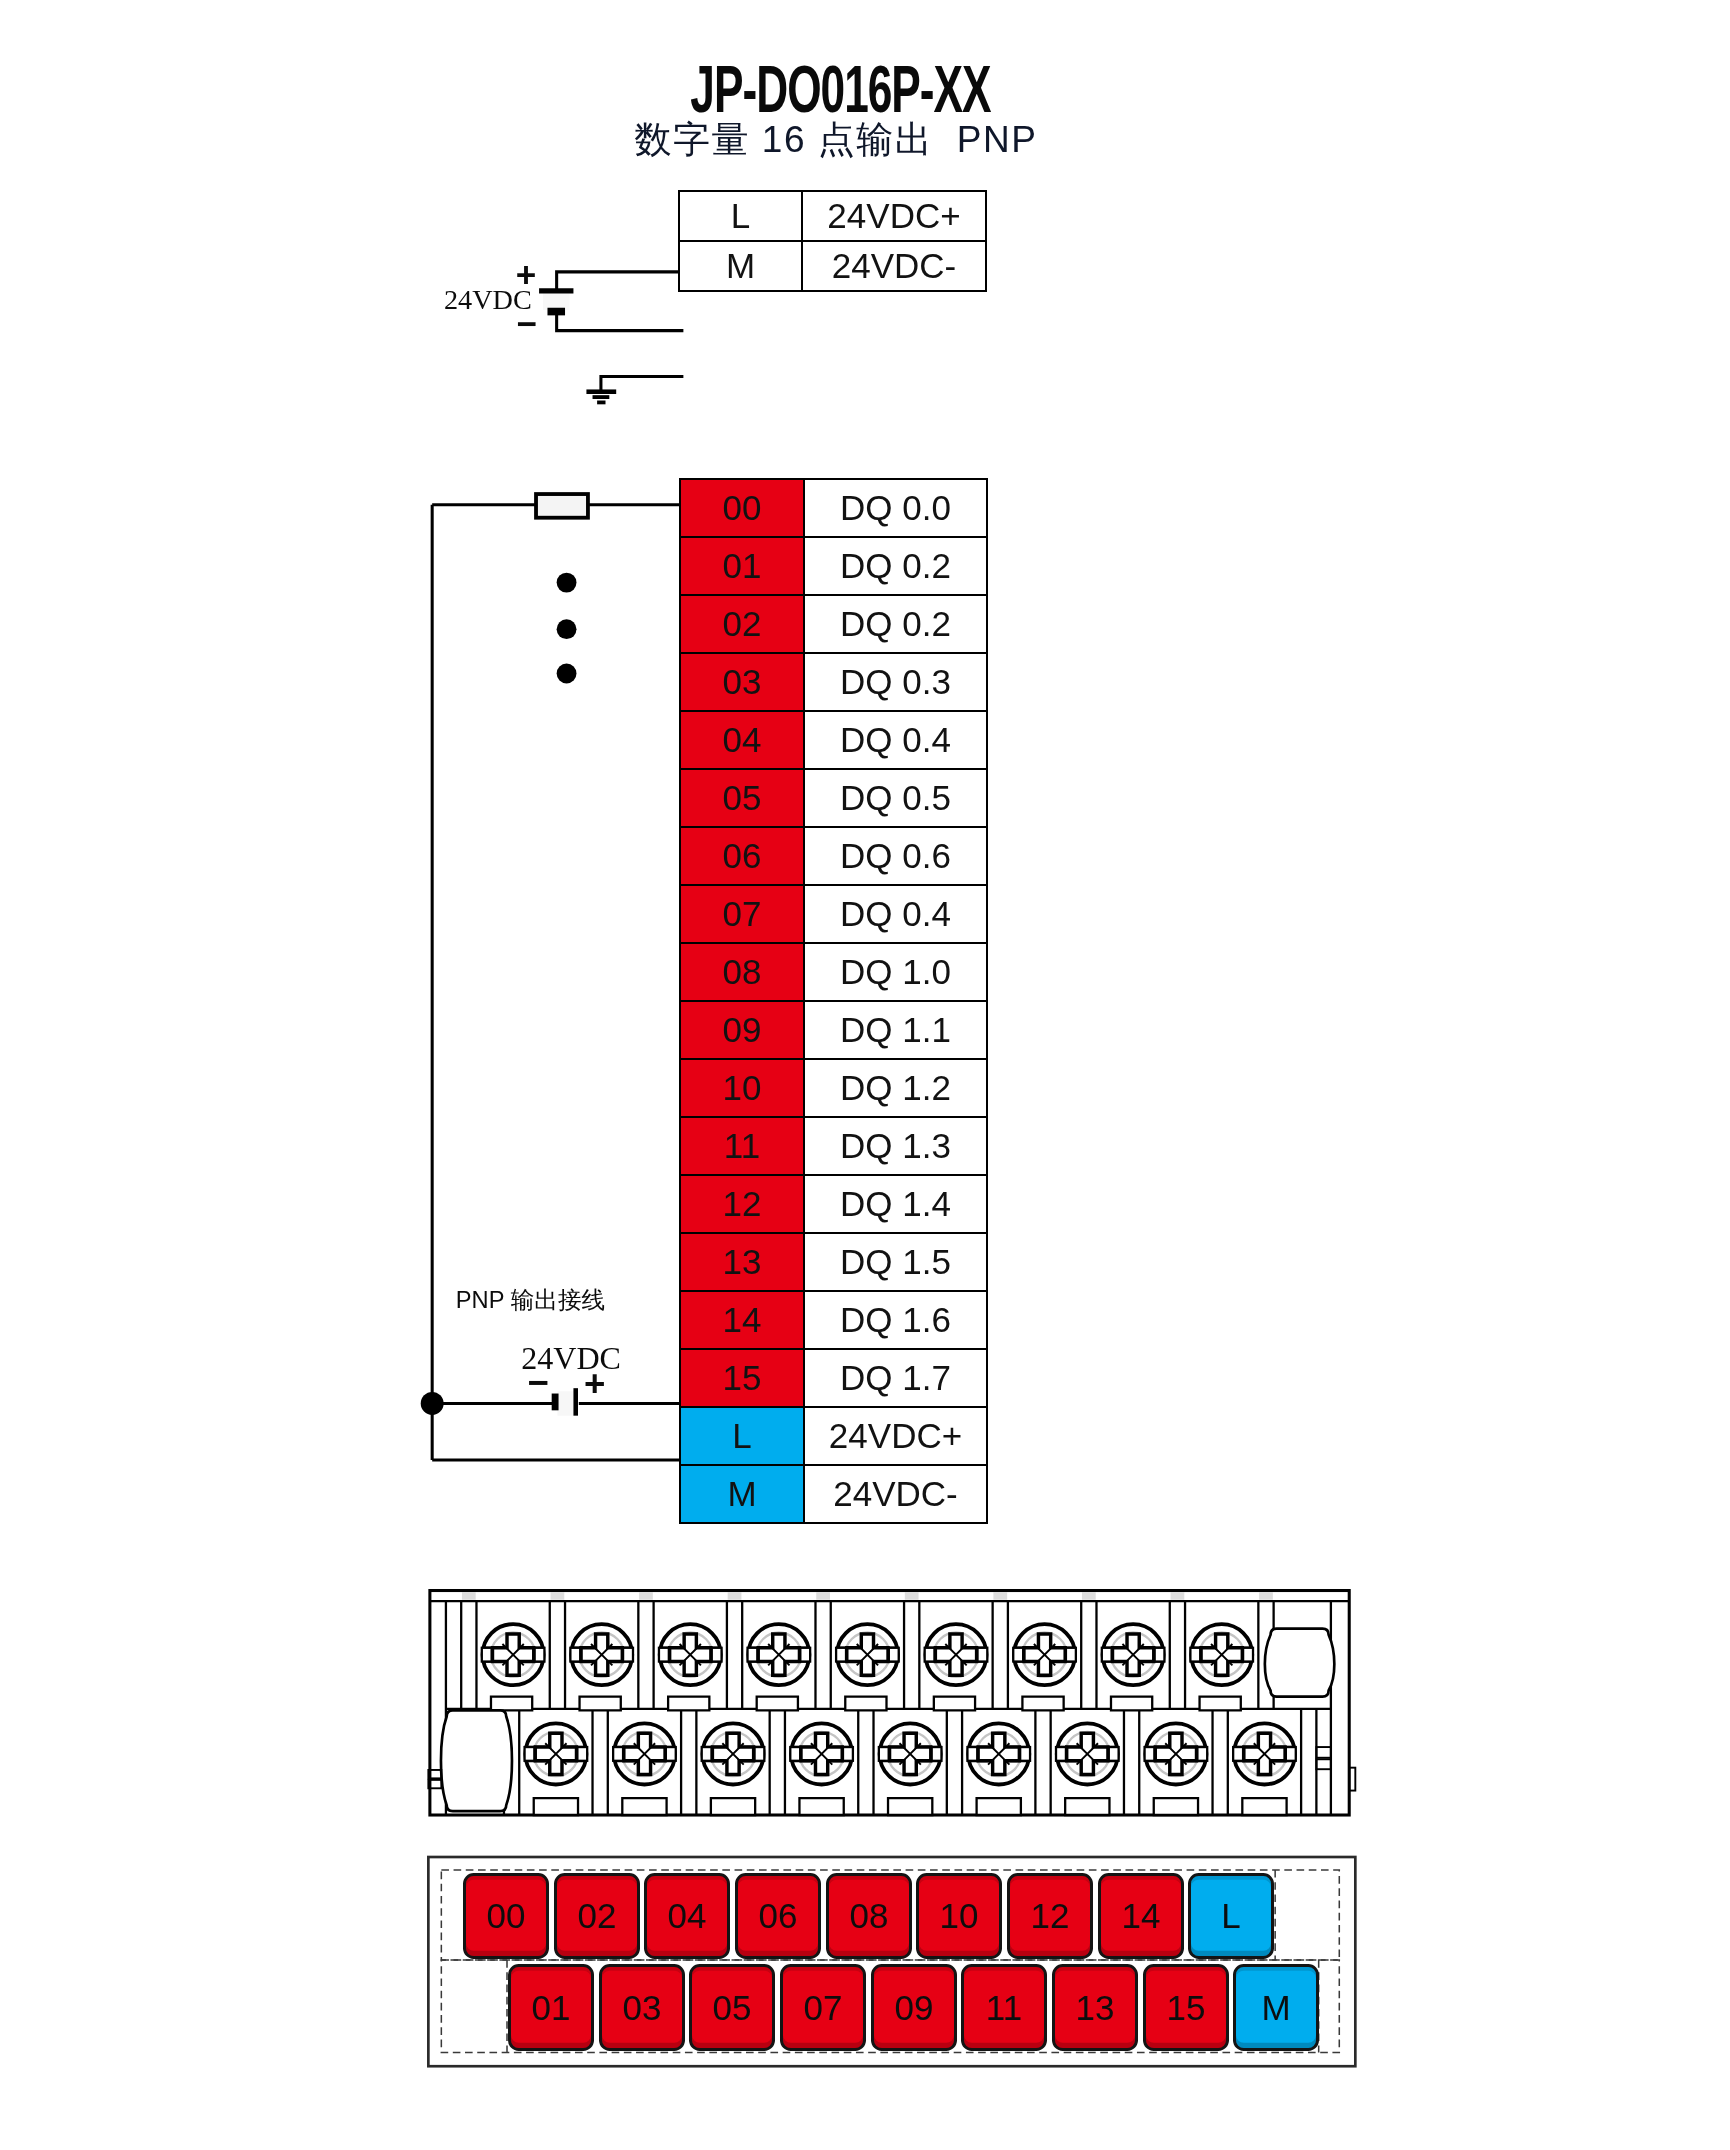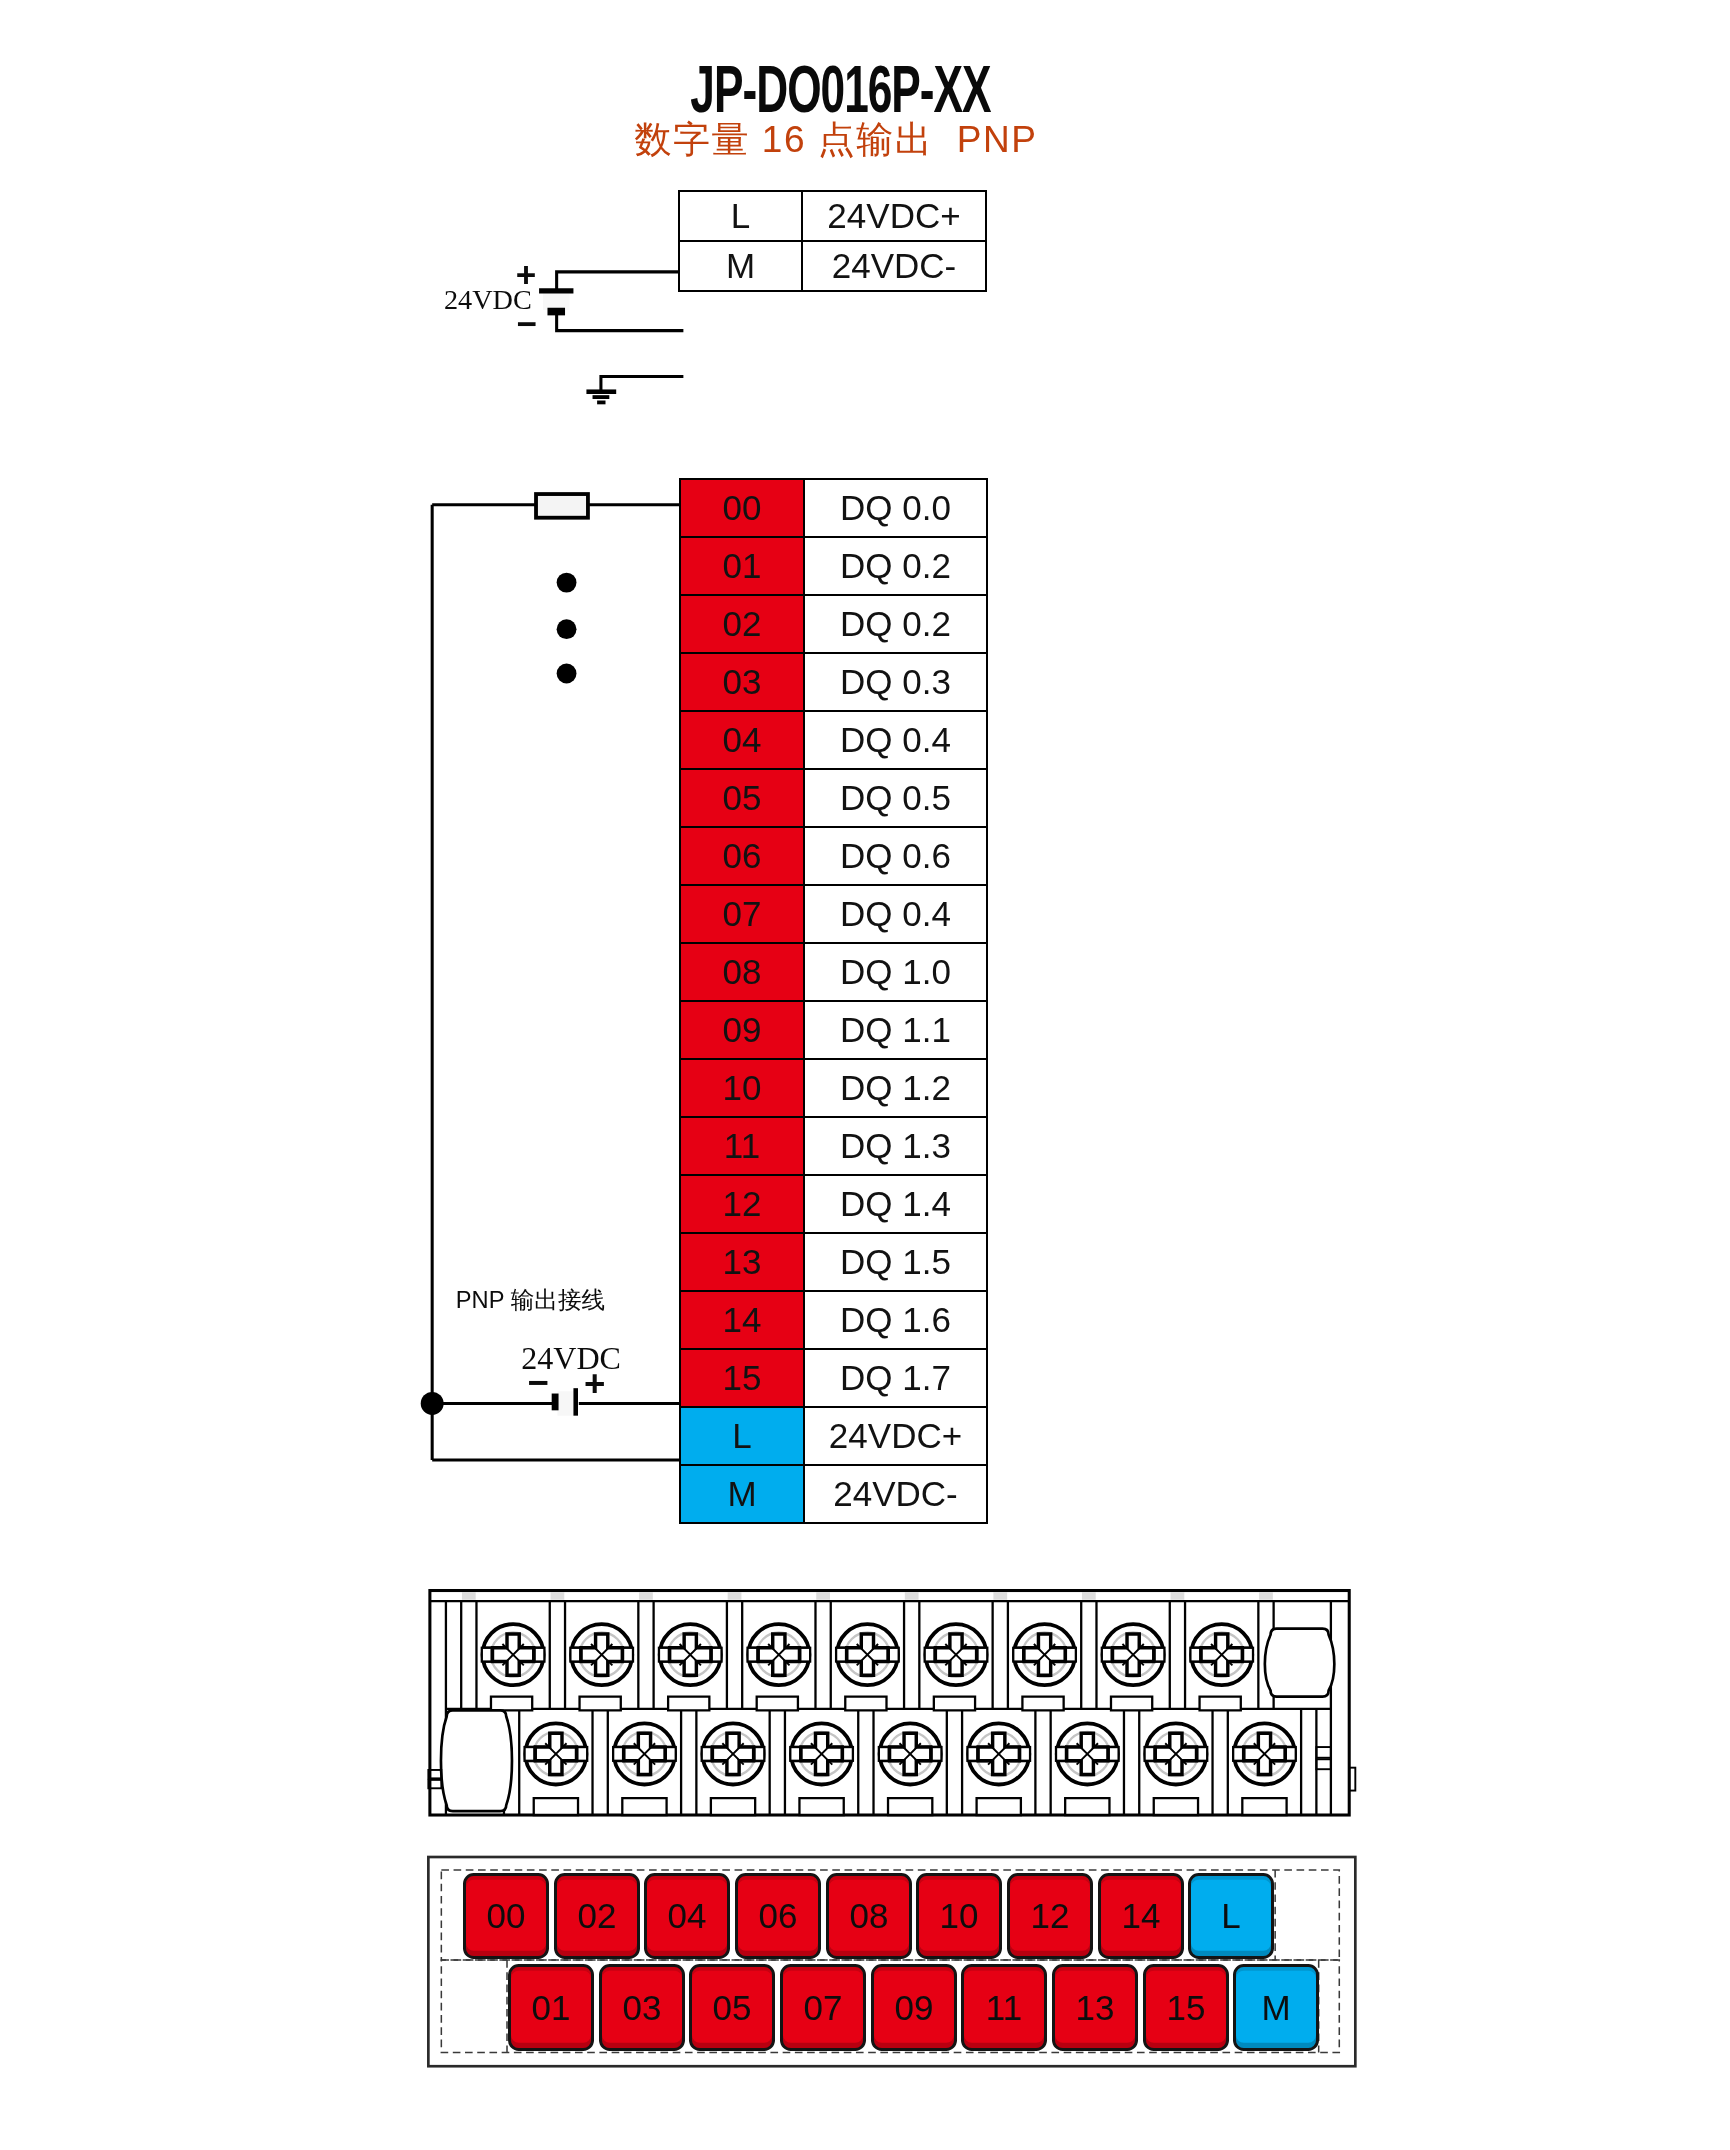--- a/index.html
+++ b/index.html
@@ -3,21 +3,21 @@
 <meta charset="utf-8">
 <style>
   html,body{margin:0;padding:0;background:#fff;}
   body{width:1731px;height:2151px;position:relative;font-family:"Liberation Sans",sans-serif;color:#111;}
   .abs{position:absolute;}
   
   .title-wrap{left:0;top:50px;width:1680px;text-align:center;}
   .title{display:inline-block;font-size:67px;font-weight:800;letter-spacing:-1.5px;
          transform:scaleX(.66);transform-origin:50% 50%;white-space:nowrap;color:#0a0a0a;}
   .subtitle-wrap{left:0;top:115px;width:1672px;text-align:center;}
-  .subtitle{display:inline-block;font-size:37px;font-weight:400;letter-spacing:1.5px;color:#c2410c;white-space:pre;text-align:center;}
+  .subtitle{display:inline-block;font-size:37px;font-weight:400;letter-spacing:1.5px;color:#0f172a;white-space:pre;text-align:center;}
   
   table{border-collapse:collapse;background:#fff;}
   td{border:2.3px solid #000;text-align:center;vertical-align:middle;
      font-size:35px;color:#121212;padding:0;}
   .ptable{left:678px;top:190px;}
   .ptable td.c1{width:121px;}
   .ptable td.c2{width:182px;}
   .ptable tr.hd td{height:62px;font-weight:700;font-size:35px;}
   .ptable tr.r td{height:48px;}
   .ptable tr.rl td{height:56px;}

